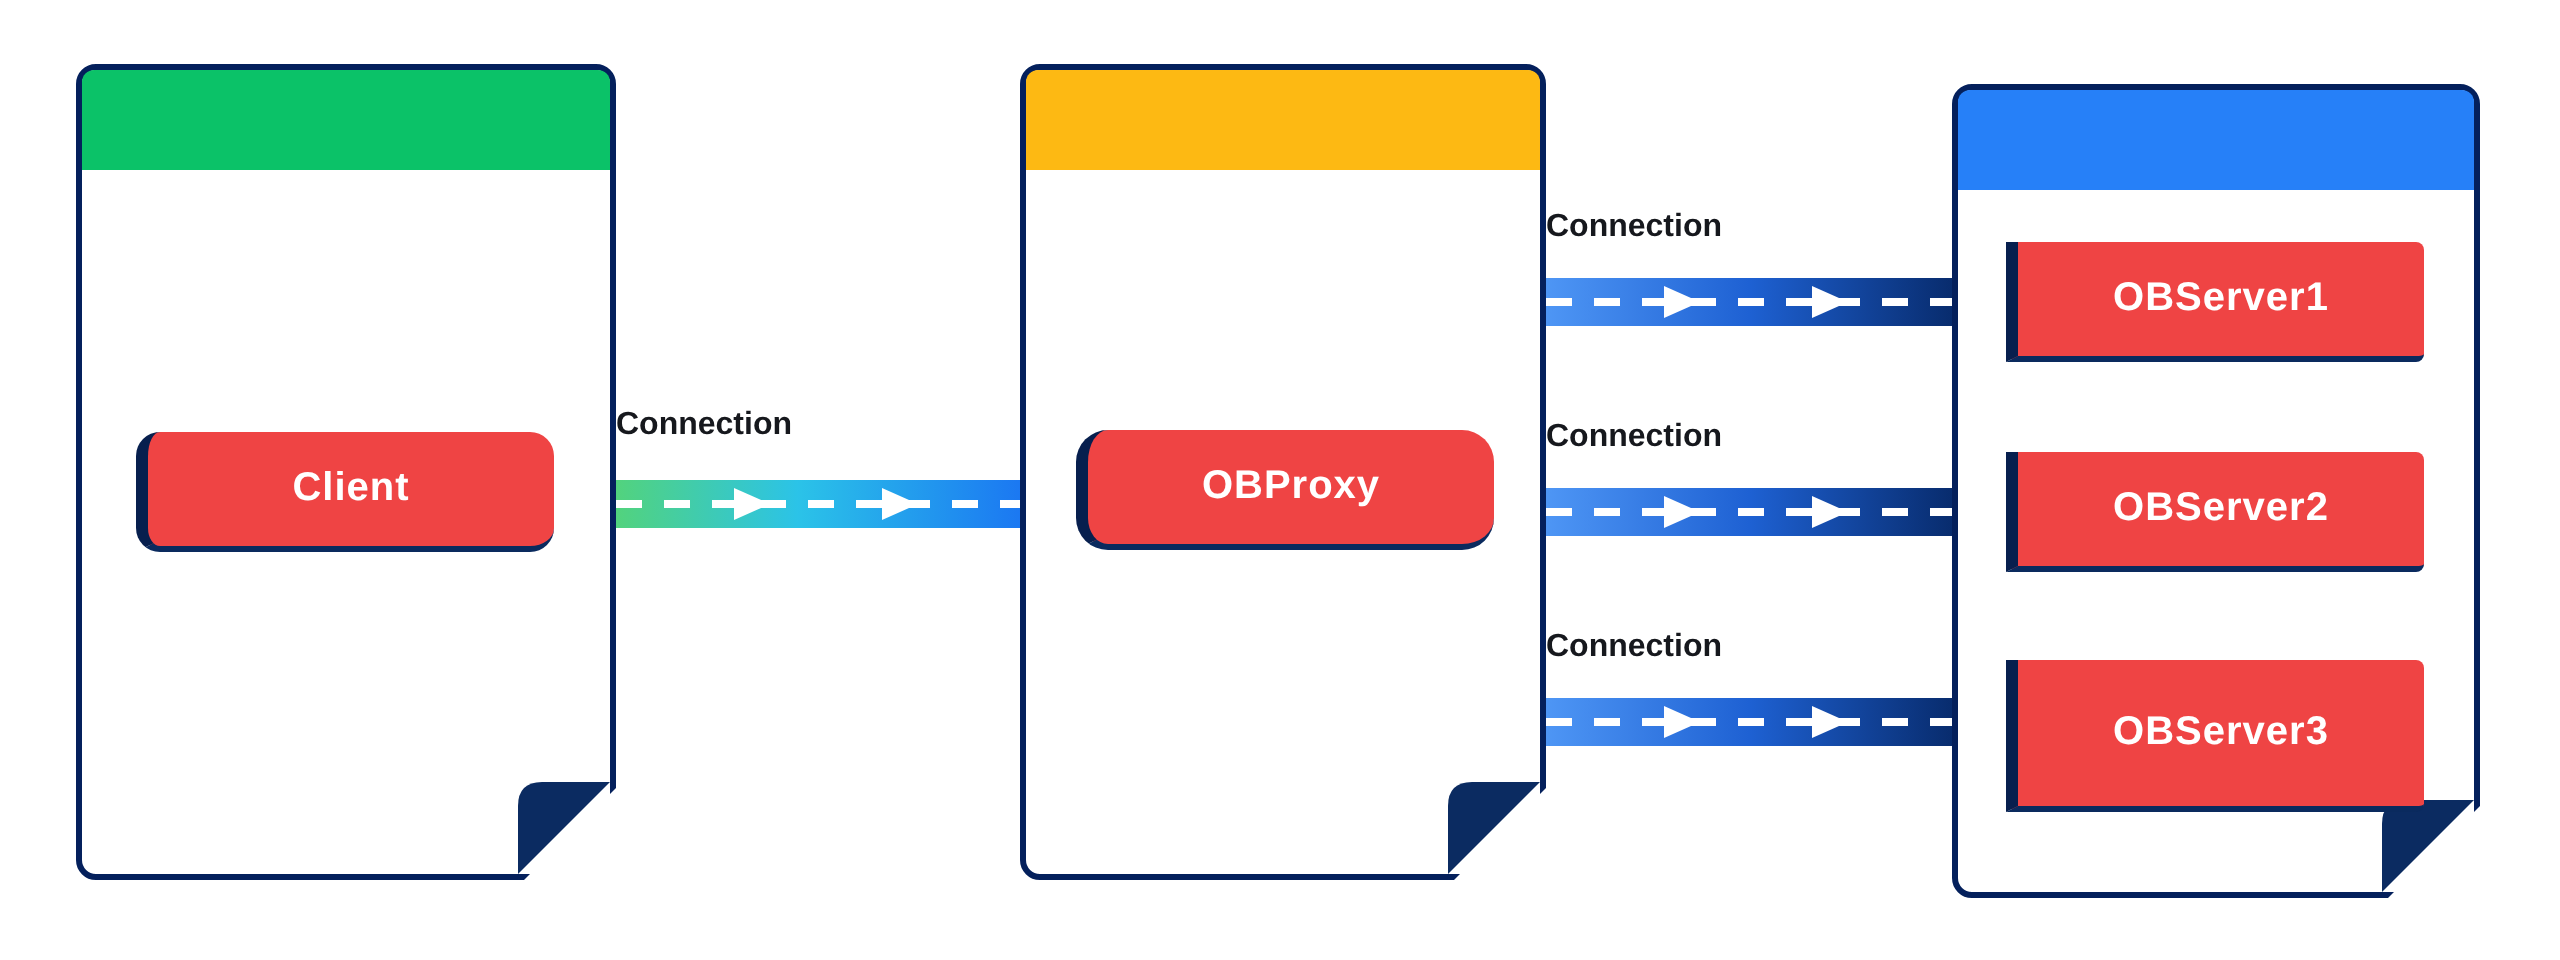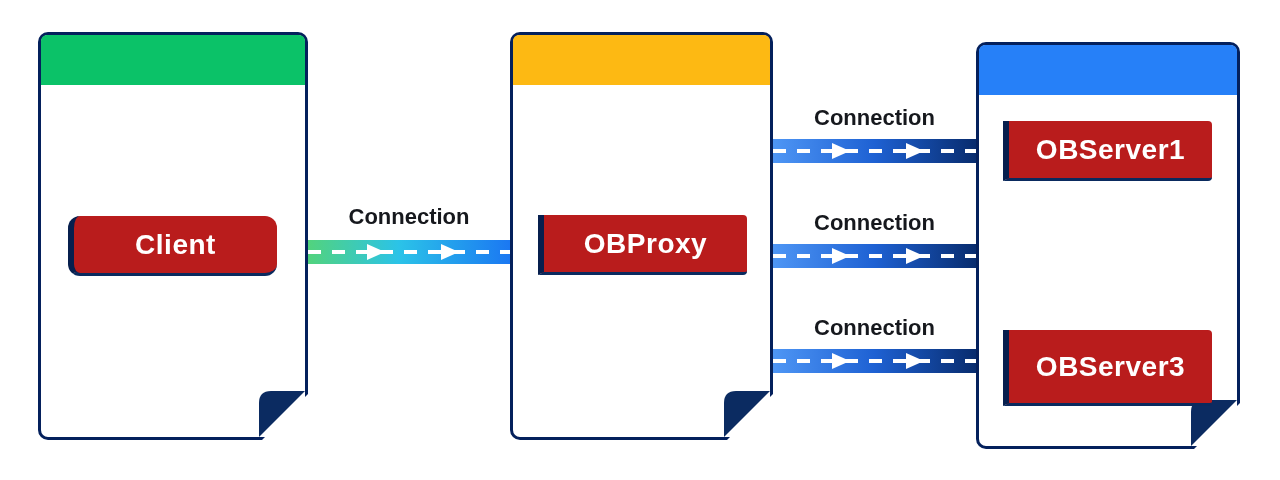--- a/index.html
+++ b/index.html
@@ -21,33 +21,33 @@
   .card-header{
     position:absolute;top:0;left:0;right:0;height:50px;
     border-radius:6px 6px 0 0;
   }
   .hdr-green{background:#0BC268;}
   .hdr-yellow{background:#FDB913;}
   .hdr-blue{background:#2680F8;}
   .fold{position:absolute;width:46px;height:46px;}
   .node-btn{
     position:absolute;
-    background:#b91c1c;
+    background:#ef4444;
     border-left:6px solid #071F4E;
     border-bottom:3px solid #0A2A5E;
     border-radius:0 4px 4px 0;
     box-sizing:border-box;
     display:flex;align-items:center;justify-content:center;
-    color:#ffffff;font-size:28px;font-weight:bold;
+    color:#ffffff;font-size:20px;font-weight:bold;
     letter-spacing:0.5px;
   }
   .conn-label{
     position:absolute;
-    text-align:center;
-    color:#16181D;font-size:22px;font-weight:bold;
+    text-align:left;
+    color:#16181D;font-size:16px;font-weight:bold;
   }
   .arrow{position:absolute;display:block;}
 </style>
 </head>
 <body>
 
 <div id="canvas">
 
   <svg width="0" height="0" style="position:absolute" aria-hidden="true">
     <defs>
@@ -81,21 +81,21 @@
     <polygon points="59,4 59,20 77,12" fill="#ffffff"></polygon>
     <polygon points="133,4 133,20 151,12" fill="#ffffff"></polygon>
   </svg>
 
   <div class="card" style="left:510px;top:32px;width:263px;height:408px;">
     <div class="card-header hdr-yellow"></div>
   </div>
   <svg class="fold" style="left:724px;top:391px;" viewBox="0 0 46 46">
     <path d="M12 0 H46 L0 46 V12 Q0 0 12 0 Z" fill="#0B2B61"></path>
   </svg>
-  <div class="node-btn" style="left:538px;top:215px;width:209px;height:60px;">
+  <div class="node-btn" style="left:538px;top:215px;width:209px;height:60px;border-radius:16px;">
     <span>OBProxy</span>
   </div>
 
   <div class="conn-label" style="left:773px;top:105px;width:203px;">Connection</div>
   <svg class="arrow" style="left:773px;top:139px;" width="203" height="24" viewBox="0 0 203 24">
     <rect x="0" y="0" width="203" height="24" fill="url(#grad-right)"></rect>
     <line x1="0" y1="12" x2="203" y2="12" stroke="#ffffff" stroke-width="4" stroke-dasharray="13 11"></line>
     <polygon points="59,4 59,20 77,12" fill="#ffffff"></polygon>
     <polygon points="133,4 133,20 151,12" fill="#ffffff"></polygon>
   </svg>
@@ -118,17 +118,20 @@
 
   <div class="card" style="left:976px;top:42px;width:264px;height:407px;">
     <div class="card-header hdr-blue"></div>
   </div>
   <svg class="fold" style="left:1191px;top:400px;" viewBox="0 0 46 46">
     <path d="M12 0 H46 L0 46 V12 Q0 0 12 0 Z" fill="#0B2B61"></path>
   </svg>
   <div class="node-btn" style="left:1003px;top:121px;width:209px;height:60px;">
     <span>OBServer1</span>
   </div>
+  <div class="node-btn" style="left:1003px;top:226px;width:209px;height:60px;">
+    <span>OBServer2</span>
+  </div>
   <div class="node-btn" style="left:1003px;top:330px;width:209px;height:76px;">
     <span>OBServer3</span>
   </div>
 
 </div>
 
 </body></html>

